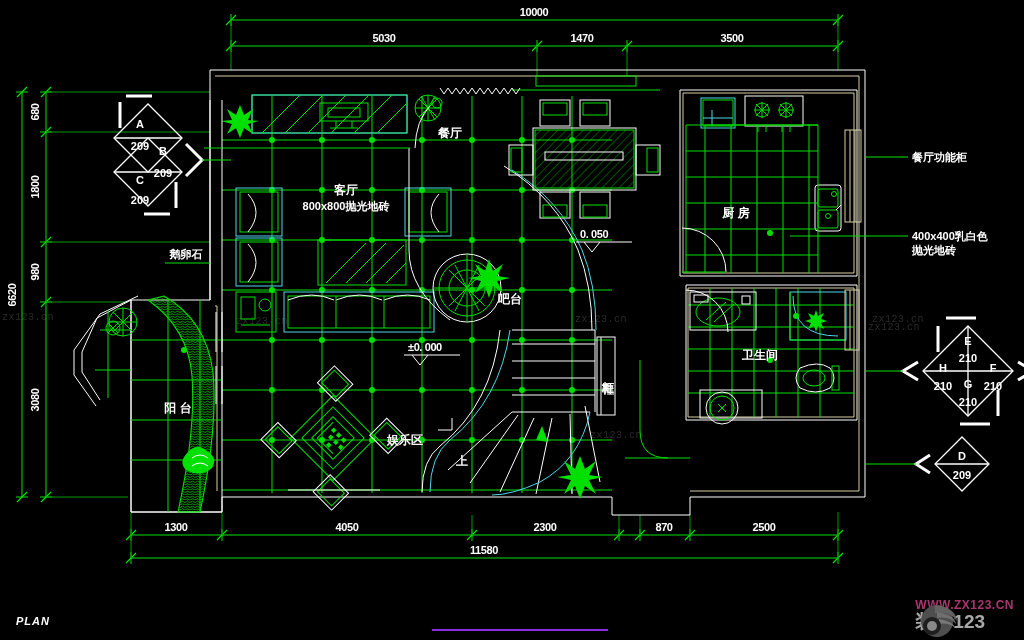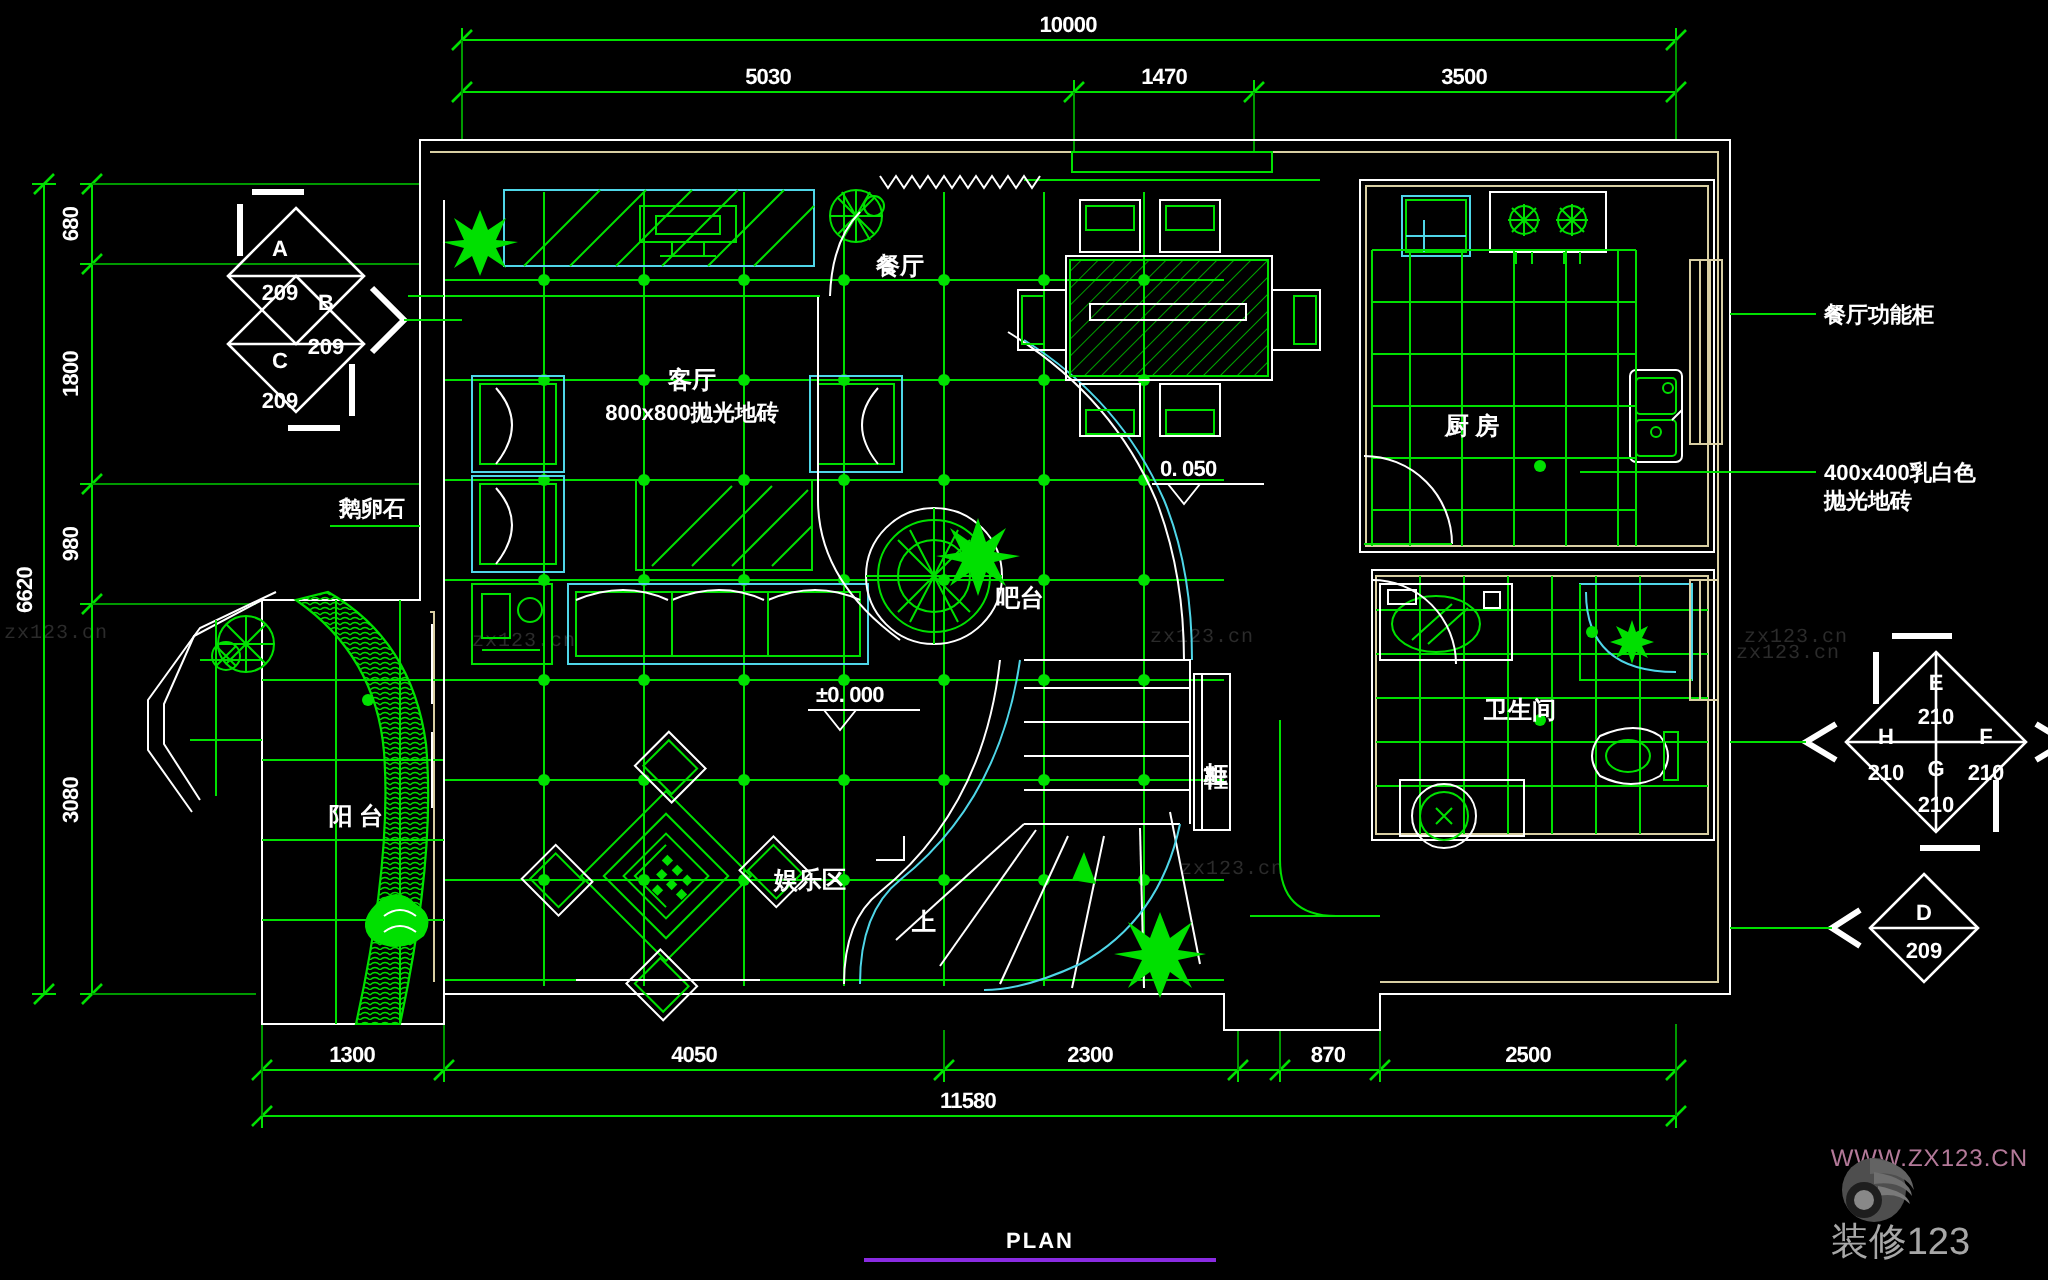--- a/index.html
+++ b/index.html
@@ -13,30 +13,30 @@
   .roomtxt2{fill:#ffffff;font-family:"Liberation Sans",sans-serif;font-size:11px;font-weight:bold;}
   .notetxt{fill:#ffffff;font-family:"Liberation Sans",sans-serif;font-size:11px;font-weight:bold;}
   .marktxt{fill:#ffffff;font-family:"Liberation Sans",sans-serif;font-size:11px;font-weight:bold;}
   .gl1{stroke:#00e000;stroke-width:1;fill:none;}
   .gl-thin{stroke:#009a00;stroke-width:1;fill:none;}
   .wl{stroke:#ffffff;stroke-width:1;fill:none;}
   .cy{stroke:#4fd6e8;stroke-width:1;fill:none;}
   .yl{stroke:#d9cfa3;stroke-width:1;fill:none;}
   .gfill{fill:#00e000;}
 
-  #titleblock{position:absolute;left:16px;right:0;bottom:6px;text-align:center;}
+  #titleblock{position:absolute;left:16px;right:0;bottom:6px;text-align:left;font-style:italic;}
   #titleblock .plan-en{color:#ffffff;font-size:11px;font-weight:bold;letter-spacing:1px;font-family:"Liberation Sans",sans-serif;}
   #titleblock .rule{width:176px;height:2px;background:#8a2be2;margin:2px auto 3px auto;}
   #titleblock .plan-cn{color:#ffffff;font-size:14px;font-weight:bold;letter-spacing:2px;font-family:"Liberation Sans",sans-serif;}
 
   #watermark{position:absolute;right:10px;bottom:8px;display:flex;align-items:center;gap:6px;opacity:.72;}
   #wm-mark{width:46px;height:44px;position:relative;}
   #wm-text{display:flex;flex-direction:column;line-height:1.05;}
-  #wm-url{color:#f9a8d4;font-size:12px;font-weight:normal;letter-spacing:.5px;font-family:"Liberation Sans",sans-serif;}
-  #wm-brand{color:#e8e8e8;font-size:19px;font-weight:normal;letter-spacing:0px;font-family:"Liberation Sans",sans-serif;margin-top:26px;}
+  #wm-url{color:#ec4899;font-size:12px;font-weight:bold;letter-spacing:.5px;font-family:"Liberation Sans",sans-serif;}
+  #wm-brand{color:#e8e8e8;font-size:19px;font-weight:bold;letter-spacing:0px;font-family:"Liberation Sans",sans-serif;}
 
   .wmtile{position:absolute;color:#2b2b2b;font-size:10px;font-family:Liberation Mono, monospace;letter-spacing:.5px;}
 </style>
 </head>
 <body>
 
 <div id="stage">
 
   <div class="wmtile" style="left:2px;top:312px;">zx123.cn</div>
   <div class="wmtile" style="left:236px;top:316px;">zx123.cn</div>

